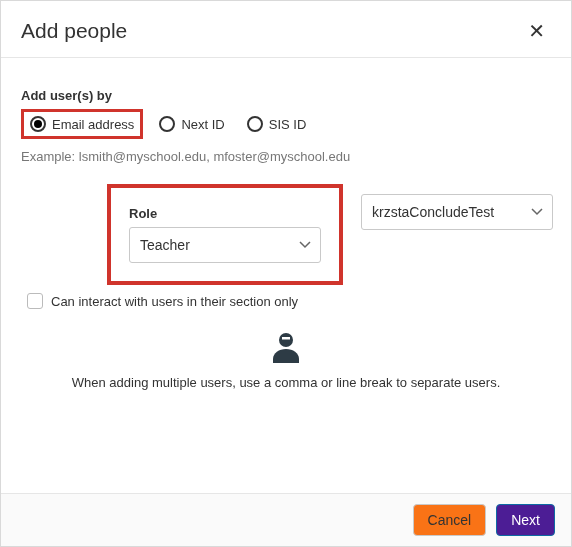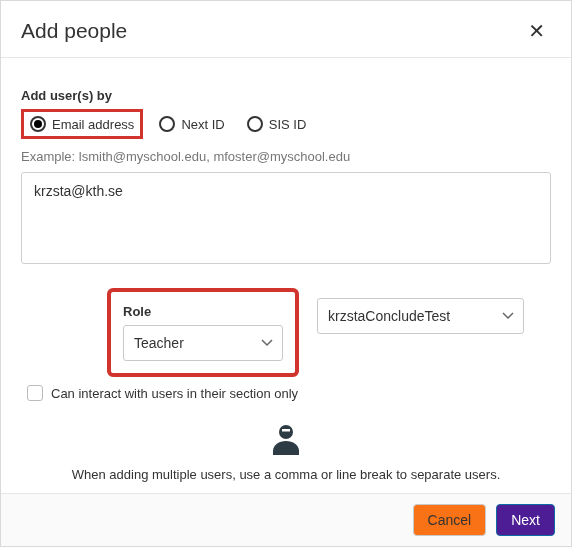--- a/index.html
+++ b/index.html
@@ -44,32 +44,32 @@
     width:100%; height:92px; resize:none;
     border:1px solid #cfcfcf; border-radius:3px;
     padding:10px 12px; font-size:14px; color:#333;
     font-family:inherit;
   }
   .row2 { display:flex; gap:28px; margin-top:30px; padding-left:96px; }
   .field { display:flex; flex-direction:column; }
   .field-label { font-size:13px; font-weight:700; color:#333; margin-bottom:6px; }
   .select-wrap { position:relative; }
   .select {
-    width:160px; height:36px;
+    width:192px; height:36px;
     border:1px solid #c9c9c9; border-radius:3px;
     background:#fff; padding:0 28px 0 10px;
     font-size:14px; color:#333; text-align:left;
     cursor:pointer; display:flex; align-items:center;
   }
   .chev {
     position:absolute; right:10px; top:50%; transform:translateY(-50%);
     width:12px; height:8px; pointer-events:none;
     color:#666;
   }
-  .role-highlight { border:4px solid #d0342c; padding:12px; margin:-10px; border-radius:6px; }
+  .role-highlight { border:4px solid #d0342c; padding:18px; margin:-10px; border-radius:0; }
   .chk-row { display:flex; align-items:center; gap:8px; margin-top:18px; padding-left:6px;}
   .chk {
     appearance:none; width:16px; height:16px;
     border:1px solid #bbb; border-radius:3px; background:#fff; margin:0;
     cursor:pointer;
   }
   .chk-label { font-size:13px; color:#333; }
   .info { text-align:center; margin-top:22px; }
   .info .person { display:inline-block; color:#2d3b45; }
   .info-text { font-size:13px; color:#333; margin-top:8px; }
@@ -112,39 +112,38 @@
         <span class="radio-label">Next ID</span>
       </label>
       <label class="radio-item">
         <input type="radio" name="addby" style="">
         <span class="radio-label">SIS ID</span>
       </label>
     </div>
 
     <div class="example">Example: lsmith@myschool.edu, mfoster@myschool.edu</div>
 
-    <textarea class="textarea" style="">krzsta@kth.se</textarea>
 
     <div class="row2">
       <div class="field">
         <div class="role-highlight">
           <div class="field-label">Role</div>
           <div class="select-wrap">
             <button class="select">
               <span>Teacher</span>
             </button>
             <svg class="chev" viewBox="0 0 12 8">
                 <path d="M1 1l5 5 5-5" fill="none" stroke="currentColor" stroke-width="1.5"></path>
               </svg>
           </div>
         </div>
       </div>
       <div class="field">
         <div class="select-wrap">
-          <button class="select" style="width:207px">
+          <button class="select" style="width:192px">
             <span>krzstaConcludeTest</span>
           </button>
           <svg class="chev" viewBox="0 0 12 8">
               <path d="M1 1l5 5 5-5" fill="none" stroke="currentColor" stroke-width="1.5"></path>
             </svg>
         </div>
       </div>
     </div>
 
     <label class="chk-row">

